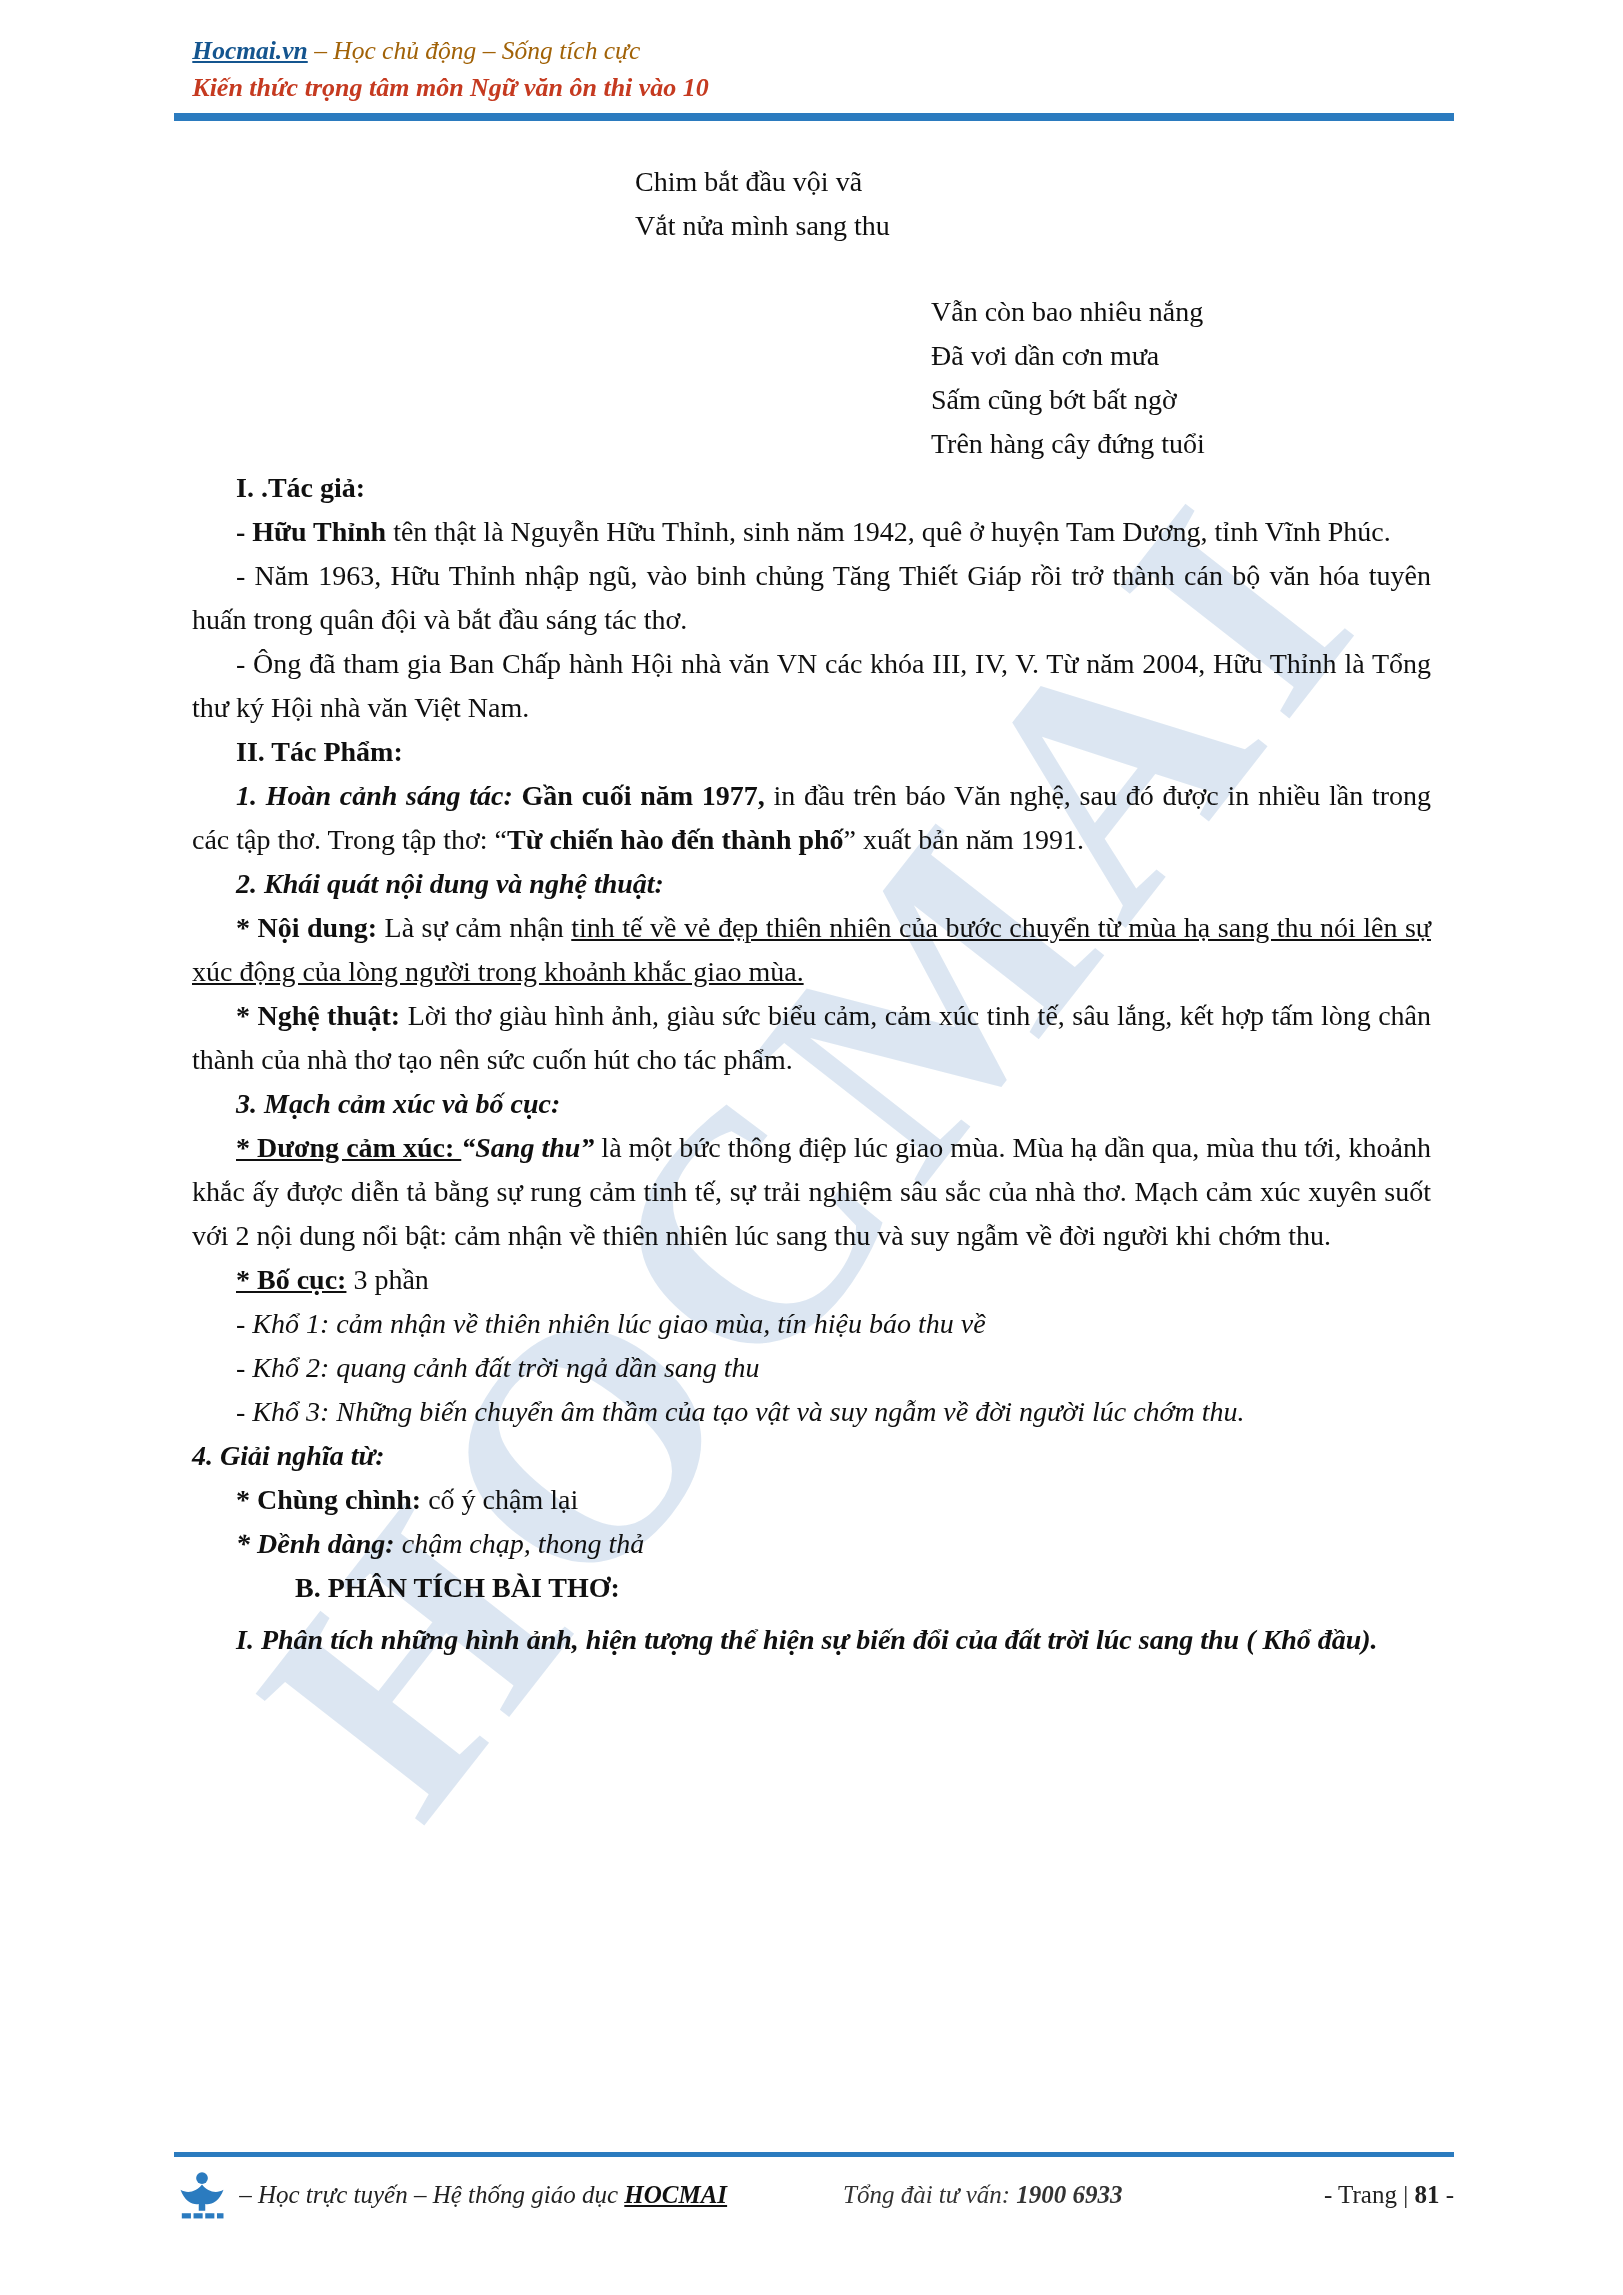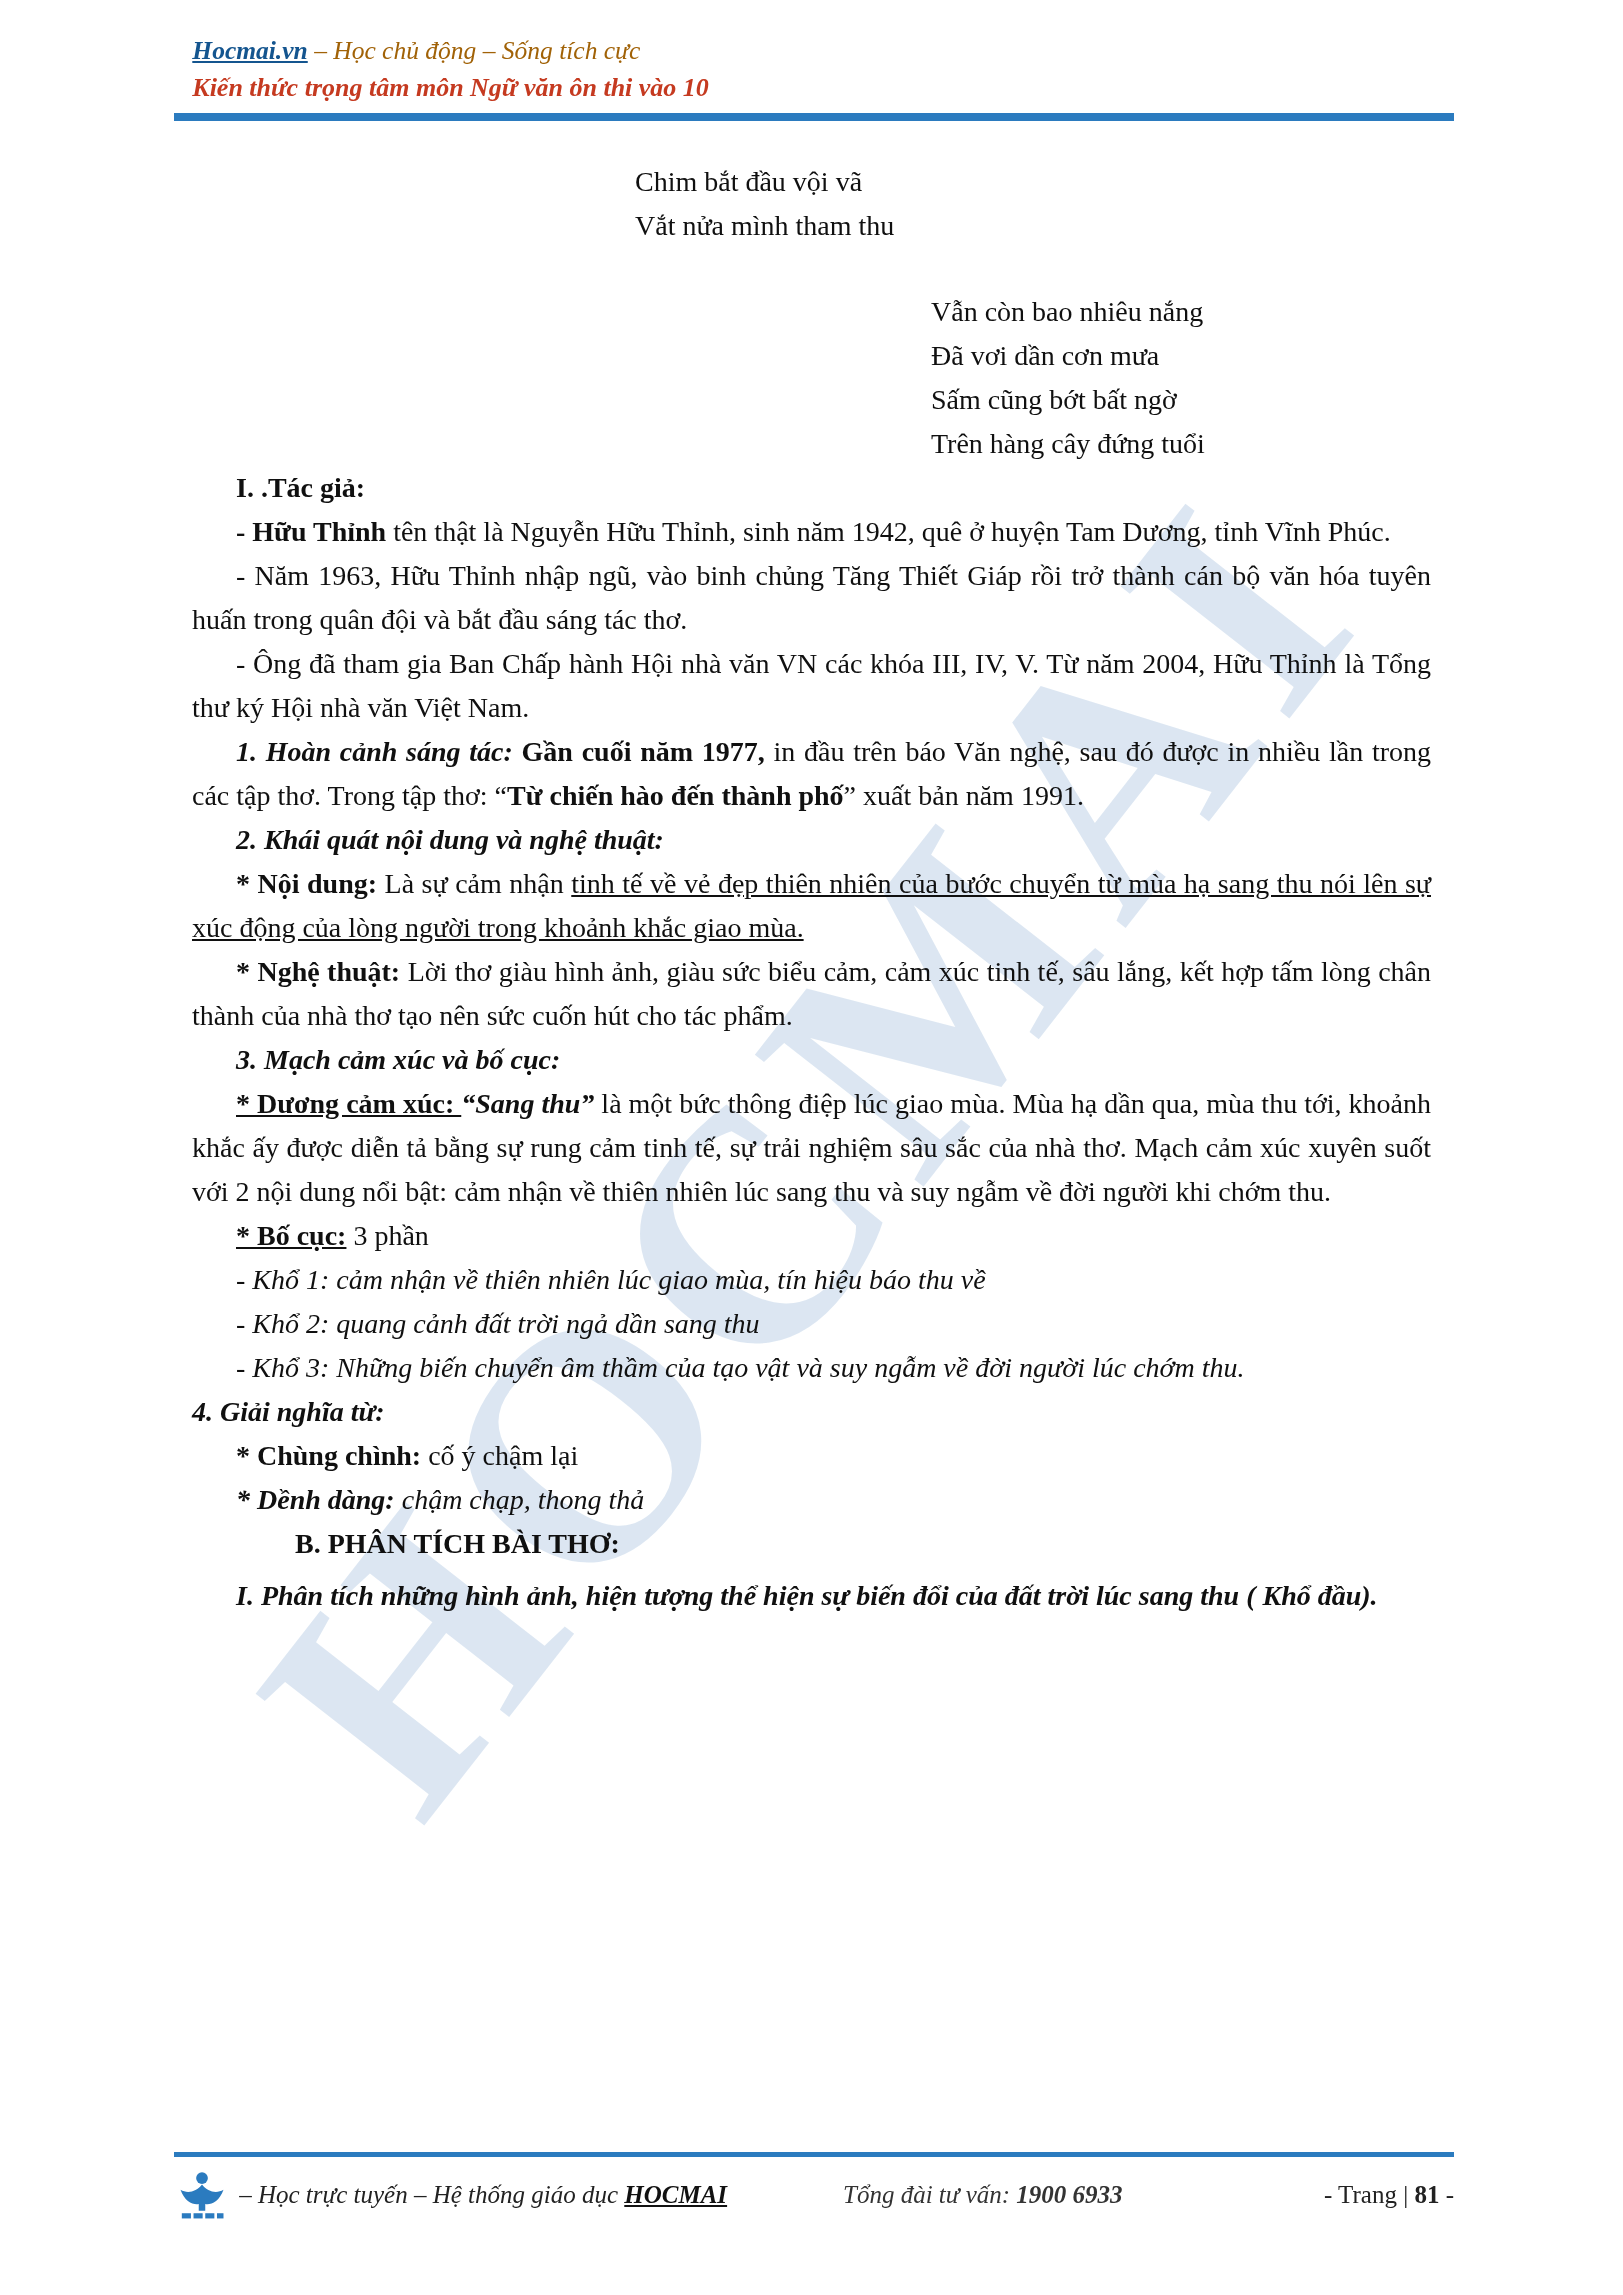--- a/index.html
+++ b/index.html
@@ -94,38 +94,39 @@
       <span class="brand">Hocmai.vn</span><span class="tagline"> – Học chủ động – Sống tích cực</span>
     </div>
     <div class="header-line2">Kiến thức trọng tâm môn Ngữ văn ôn thi vào 10</div>
     <div class="header-rule"></div>
   </header>
 
   <main class="content">
 
     <div class="poem poem-1">
       <div class="poem-line">Chim bắt đầu vội vã</div>
-      <div class="poem-line">Vắt nửa mình tham thu</div>
+      <div class="poem-line">Vắt nửa mình sang thu</div>
     </div>
 
     <div class="poem poem-2">
       <div class="poem-line">Vẫn còn bao nhiêu nắng</div>
       <div class="poem-line">Đã vơi dần cơn mưa</div>
       <div class="poem-line">Sấm cũng bớt bất ngờ</div>
       <div class="poem-line">Trên hàng cây đứng tuổi</div>
     </div>
 
     <p class="h indent mt-lg">I. .Tác giả:</p>
 
     <p class="para indent"><span class="b">- Hữu Thỉnh</span><span> tên thật là Nguyễn Hữu Thỉnh, sinh năm 1942, quê ở huyện Tam Dương, tỉnh Vĩnh Phúc.</span></p>
 
     <p class="para indent">- Năm 1963, Hữu Thỉnh nhập ngũ, vào binh chủng Tăng Thiết Giáp rồi trở thành cán bộ văn hóa tuyên huấn trong quân đội và bắt đầu sáng tác thơ.</p>
 
     <p class="para indent">- Ông đã tham gia Ban Chấp hành Hội nhà văn VN các khóa III, IV, V. Từ năm 2004, Hữu Thỉnh là Tổng thư ký Hội nhà văn Việt Nam.</p>
 
+    <p class="h indent">II. Tác Phẩm:</p>
 
     <p class="para indent"><span class="bi">1. Hoàn cảnh sáng tác: </span><span class="b">Gần cuối năm 1977,</span><span> in đầu trên báo Văn nghệ, sau đó được in nhiều lần trong các tập thơ. Trong tập thơ: “</span><span class="b">Từ chiến hào đến thành phố</span><span>” xuất bản năm 1991.</span></p>
 
     <p class="h bi indent">2. Khái quát nội dung và nghệ thuật:</p>
 
     <p class="para indent"><span class="b">* Nội dung: </span><span>Là sự cảm nhận </span><span class="u">tinh tế về vẻ đẹp thiên nhiên của bước chuyển từ mùa hạ sang thu nói lên sự xúc động của lòng người trong khoảnh khắc giao mùa.</span></p>
 
     <p class="para indent"><span class="b">* Nghệ thuật: </span><span>Lời thơ giàu hình ảnh, giàu sức biểu cảm, cảm xúc tinh tế, sâu lắng, kết hợp tấm lòng chân thành của nhà thơ tạo nên sức cuốn hút cho tác phẩm.</span></p>
 
     <p class="h bi indent">3. Mạch cảm xúc và bố cục:</p>

